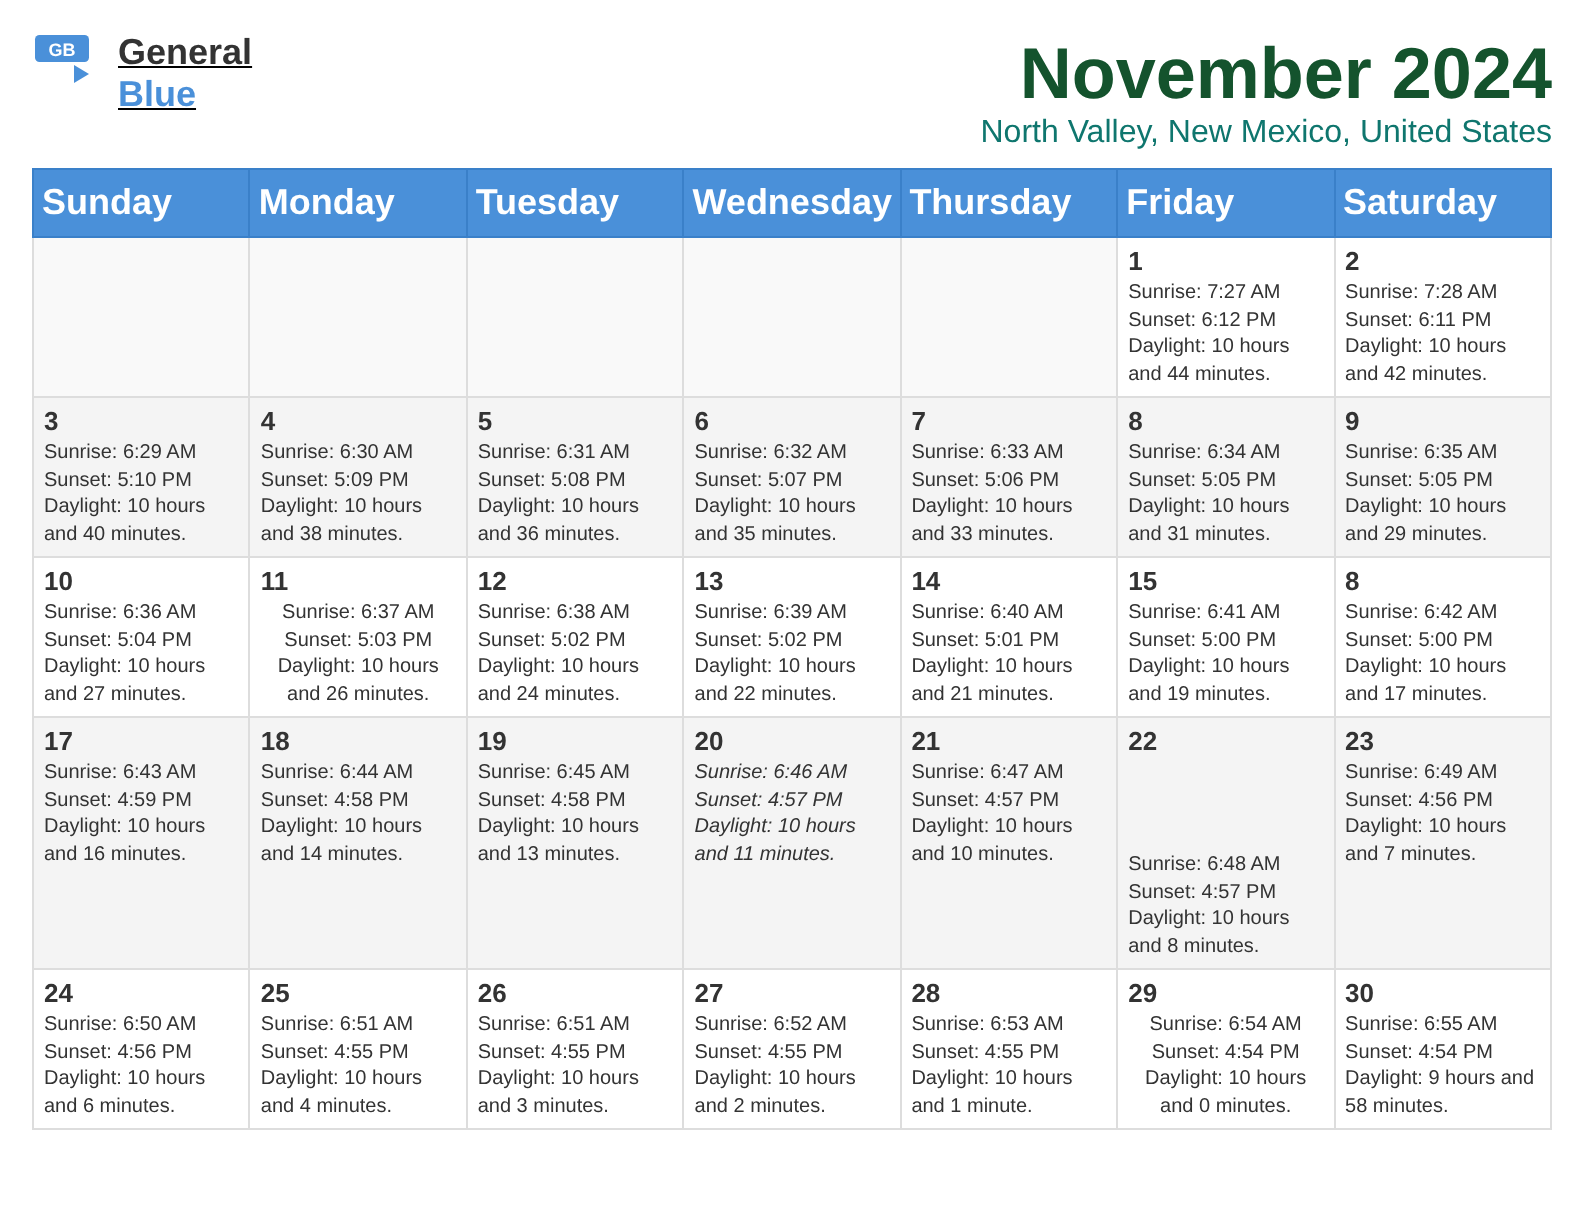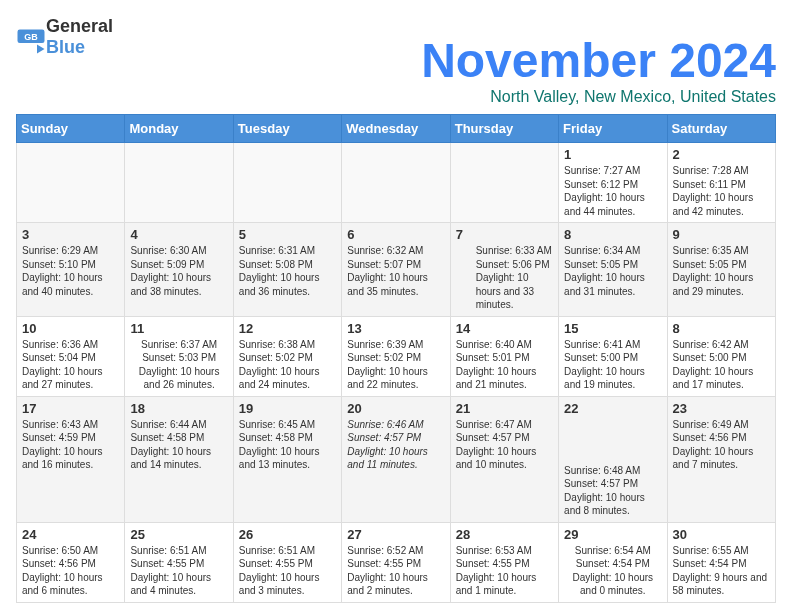--- a/index.html
+++ b/index.html
@@ -11,50 +11,50 @@
       padding: 16px;
     }
     .header-area {
       display: flex;
       justify-content: space-between;
       align-items: flex-start;
       margin-bottom: 8px;
     }
     .logo {
       display: flex;
-      align-items: flex-end;
-      gap: 0;
+      align-items: flex-start;
+      gap: 13px;
+      text-decoration: underline;
     }
     .logo-icon {
       width: 30px;
       height: 30px;
     }
     .title-area {
       text-align: right;
     }
     .month-title {
-      font-size: 48px;
+      font-size: 36px;
       font-weight: bold;
-      color: #3b82f6;
-      margin-top: 17px;
+      color: #14532d;
     }
     .location-title {
       font-size: 16px;
       color: #0f766e;
     }
     .calendar-table {
       width: 100%;
       border-collapse: collapse;
       table-layout: fixed;
     }
     .calendar-table th {
       background: #4a90d9;
       color: #fff;
       padding: 6px 4px;
-      font-size: 13px;
+      font-size: 18px;
       font-weight: bold;
       text-align: left;
       border: 1px solid #3a80c9;
     }
     .calendar-table td {
       vertical-align: top;
       border: 1px solid #ddd;
       padding: 4px 5px;
       font-size: 11px;
       color: #333;
@@ -152,21 +152,21 @@
 Daylight: 10 hours and 36 minutes.</div>
         </td>
         <td>
           <span class="day-number">6</span>
           <div class="day-info" style="white-space: pre-line;">Sunrise: 6:32 AM
 Sunset: 5:07 PM
 Daylight: 10 hours and 35 minutes.</div>
         </td>
         <td>
           <span class="day-number">7</span>
-          <div class="day-info" style="white-space: pre-line; margin-left: 20px;">Sunrise: 6:33 AM
+          <div class="day-info" style="white-space: pre-line;">Sunrise: 6:33 AM
 Sunset: 5:06 PM
 Daylight: 10 hours and 33 minutes.</div>
         </td>
         <td>
           <span class="day-number">8</span>
           <div class="day-info" style="white-space: pre-line;">Sunrise: 6:34 AM
 Sunset: 5:05 PM
 Daylight: 10 hours and 31 minutes.</div>
         </td>
         <td>

